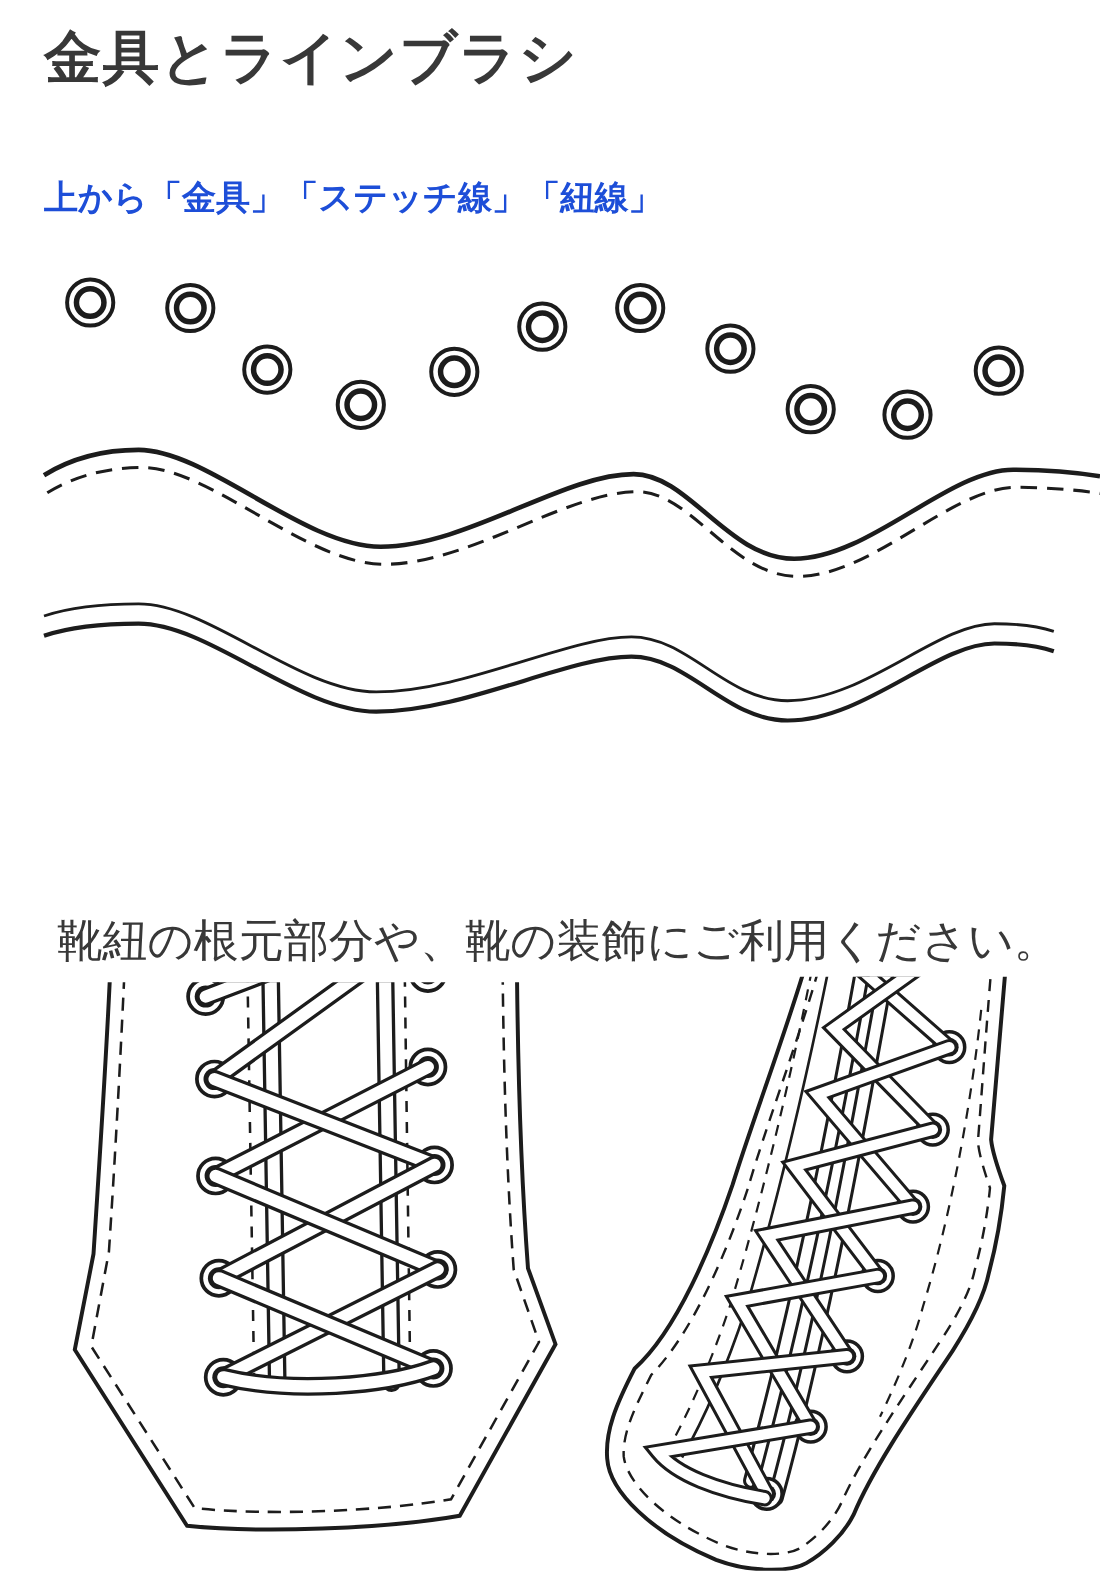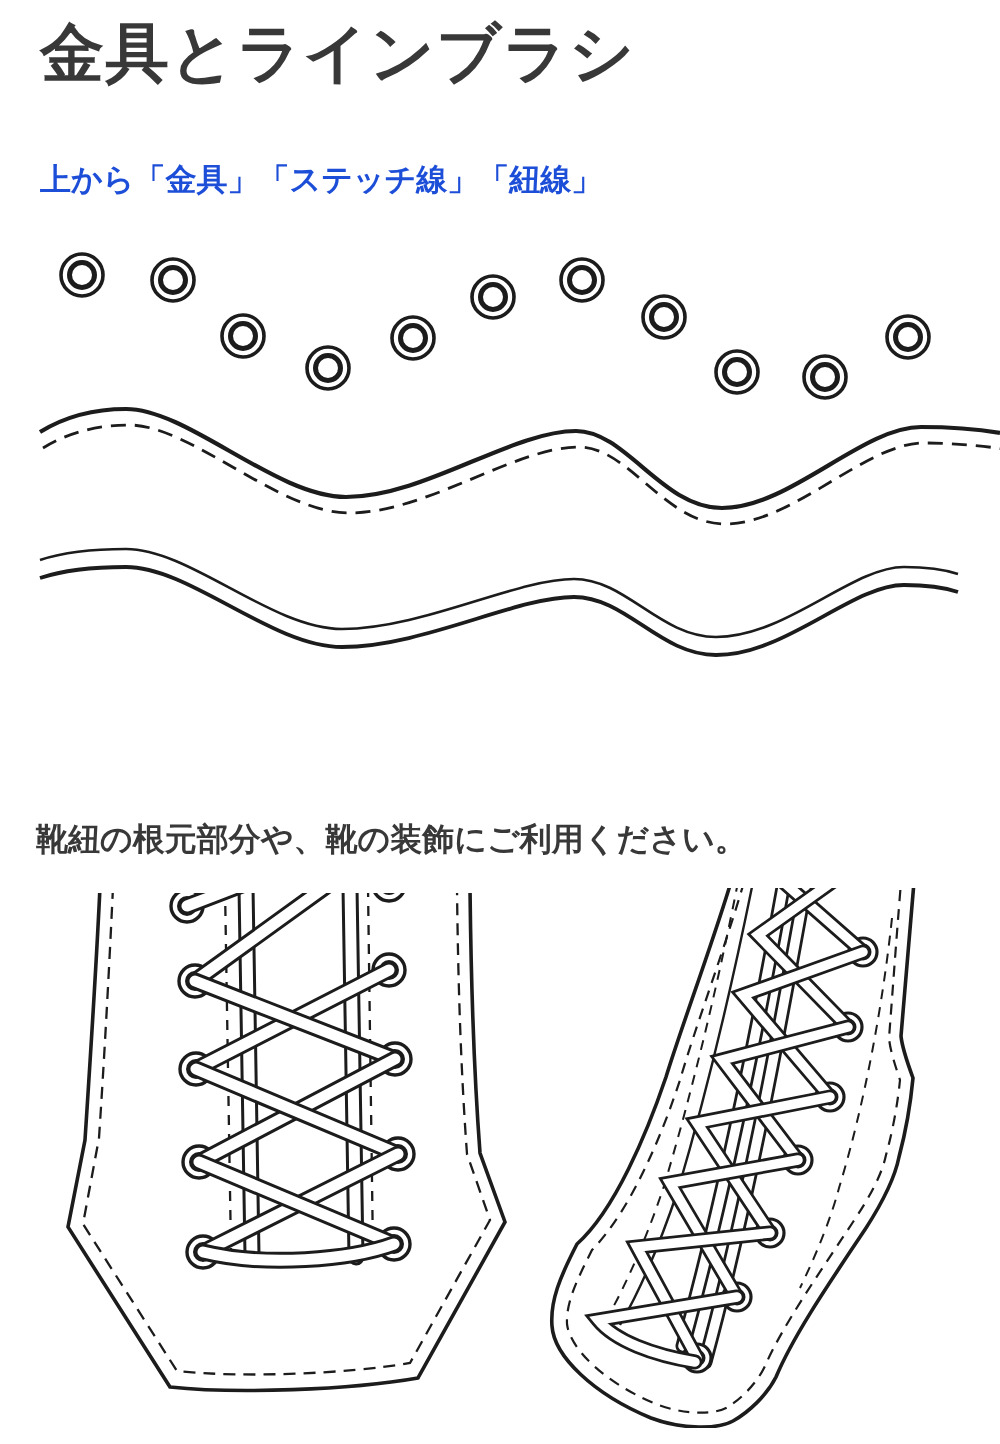--- a/index.html
+++ b/index.html
@@ -7,32 +7,32 @@
     position:relative;
     width:1000px;
     height:1444px;
     background:#ffffff;
     overflow:hidden;
     font-family:"Liberation Sans", sans-serif;
     color:#383838;
   }
   .page-title{
     position:absolute; left:40px; top:22px;
-    font-size:64px; font-weight:bold; line-height:62px;
+    font-size:52px; font-weight:bold; line-height:62px;
     letter-spacing:1px; margin:0; color:#383838;
   }
   .subtitle{
     position:absolute; left:40px; top:158px;
     font-size:31px; font-weight:bold; line-height:44px;
     margin:0; color:#1d4ed8;
   }
   .usage-note{
     position:absolute; left:36px; top:816px;
-    font-size:32px; font-weight:bold; line-height:46px;
-    margin:0; color:#383838;
+    font-size:41px; font-weight:normal; line-height:46px;
+    margin:16px; color:#383838;
   }
   svg{position:absolute; display:block;}
   .ink-line{fill:none; stroke:#1c1c1c;}
   .dash{fill:none; stroke:#1c1c1c; stroke-linecap:butt;}
   
   .lu{fill:none; stroke:#1c1c1c; stroke-width:17; stroke-linecap:round; stroke-linejoin:miter; stroke-miterlimit:5;}
   .lo{fill:none; stroke:#ffffff; stroke-width:11; stroke-linecap:round; stroke-linejoin:miter; stroke-miterlimit:5;}
   .ru{fill:none; stroke:#1c1c1c; stroke-width:15; stroke-linecap:round; stroke-linejoin:miter; stroke-miterlimit:5;}
   .ro{fill:none; stroke:#ffffff; stroke-width:9.5; stroke-linecap:round; stroke-linejoin:miter; stroke-miterlimit:5;}
 </style>

